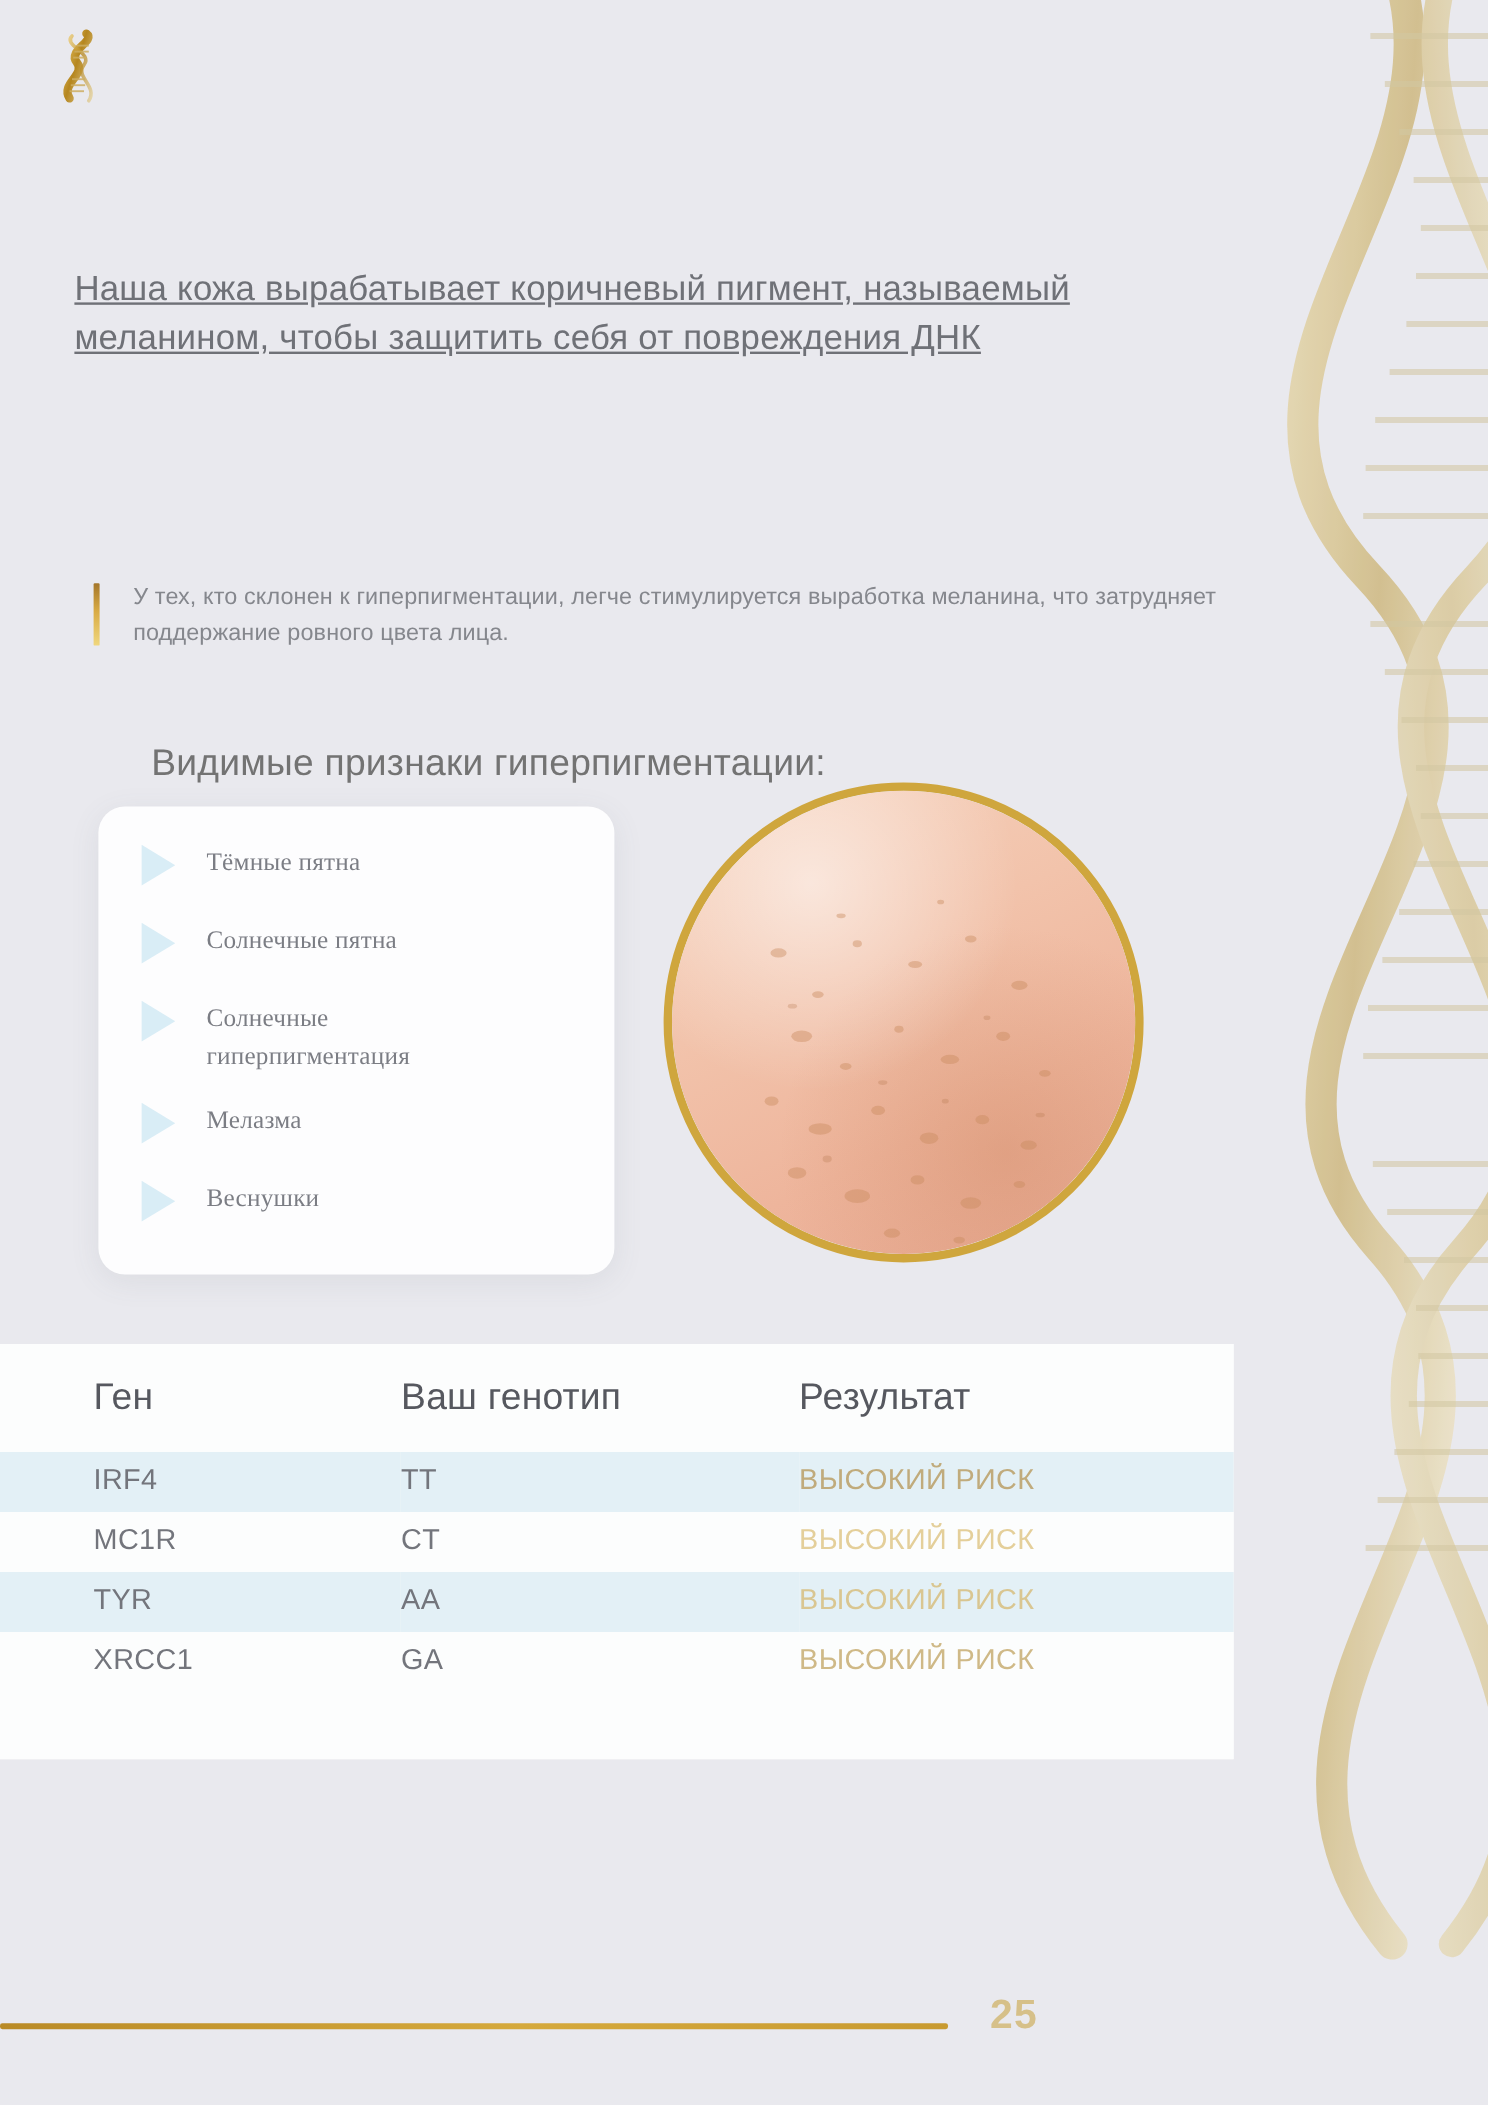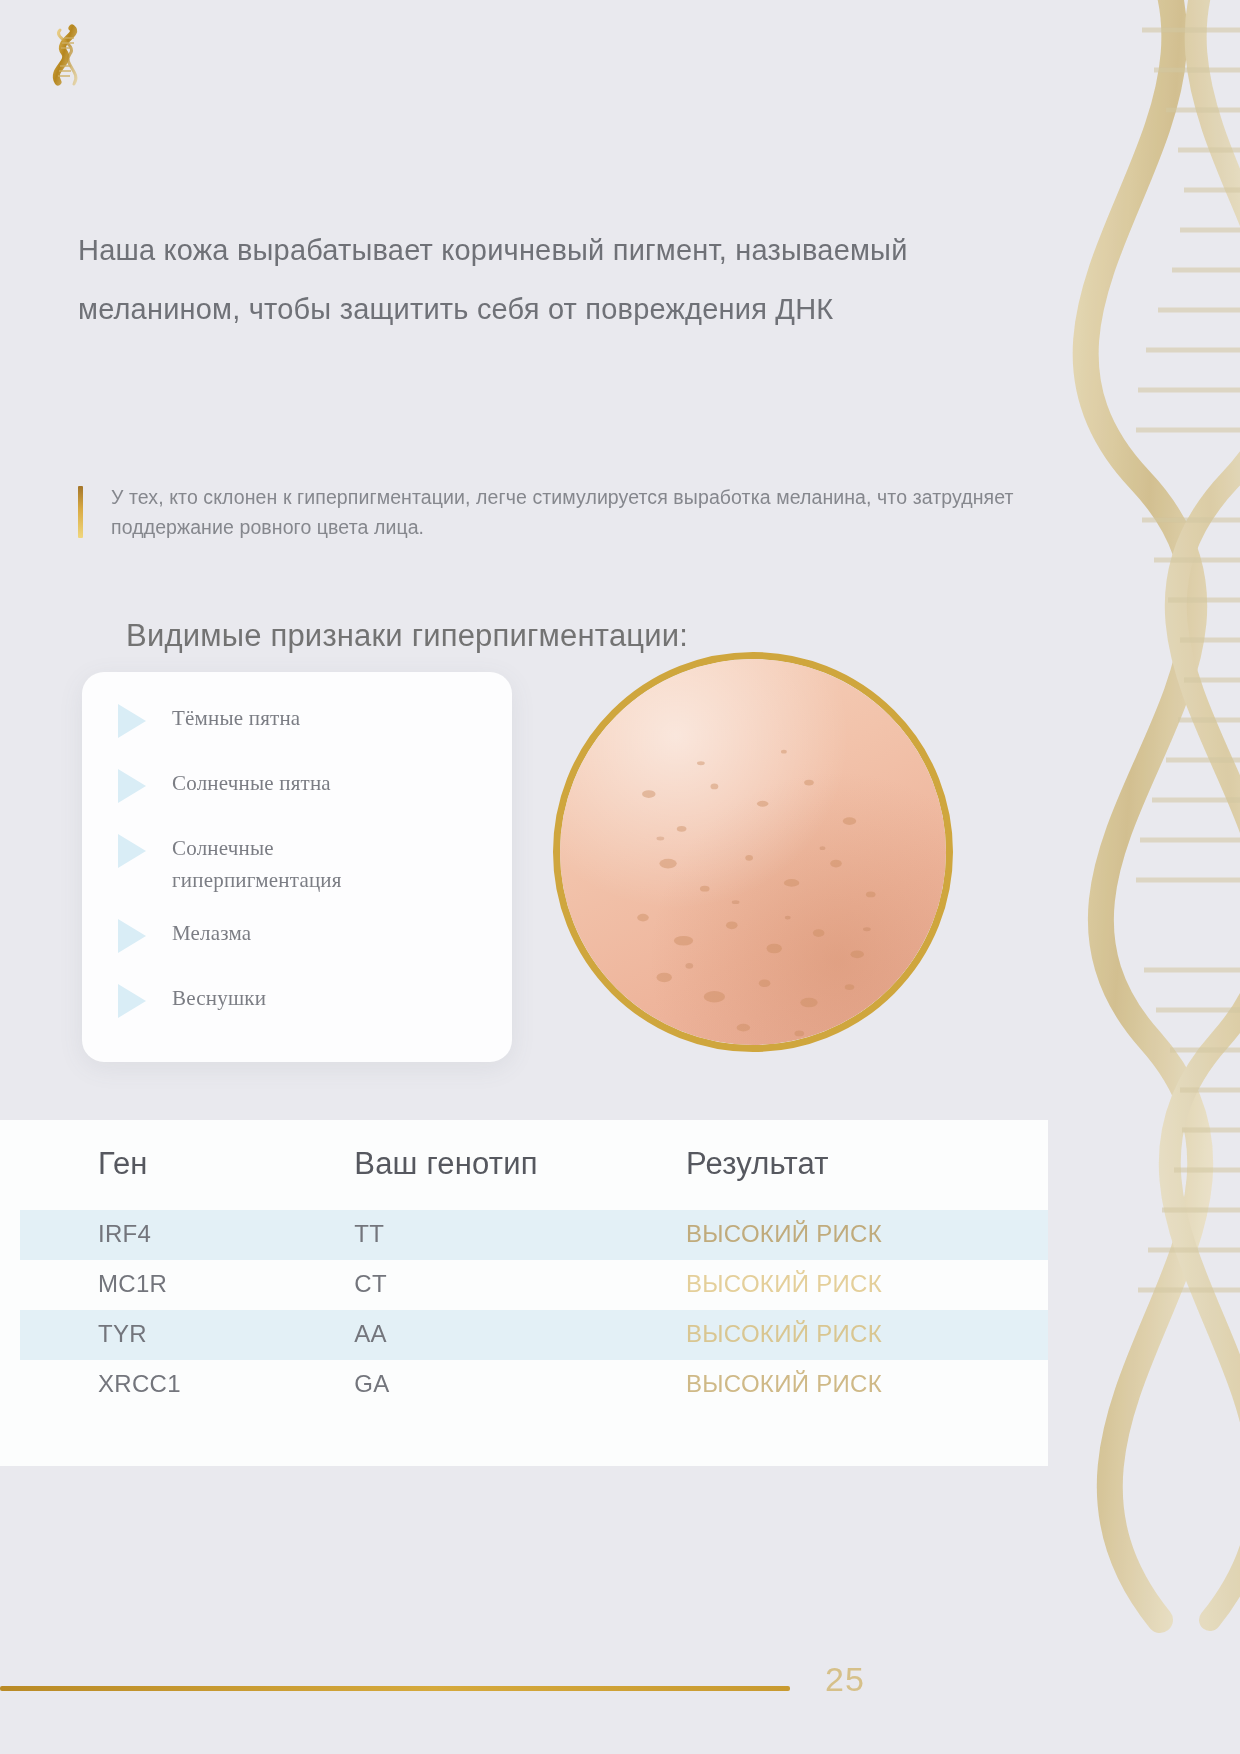--- a/index.html
+++ b/index.html
@@ -50,28 +50,29 @@
     left: 78px;
     top: 105px;
     font-size: 46px;
     font-weight: 300;
     color: #4e5057;
     letter-spacing: .5px;
     white-space: nowrap;
   }
   .subtitle {
     position: absolute;
-    left: 78px;
+    left: 62px;
     top: 192px;
     font-size: 29px;
     font-weight: 300;
-    line-height: 59px;
+    line-height: 41px;
     color: #6f7177;
     width: 880px;
     letter-spacing: .2px;
+    text-decoration: underline;
   }
 
   
   .quote {
     position: absolute;
     left: 78px;
     padding-left: 33px;
     color: #85878d;
     font-size: 19.5px;
     font-weight: 300;
@@ -168,21 +169,20 @@
   }
   .freckles { position: absolute; inset: 0; border-radius: 50%; }
 
   
   .table-wrap {
     position: absolute;
     left: 0;
     top: 1120px;
     width: 1028px;
     background: #fcfdfd;
-    padding-left: 20px;
   }
   .tbl { width: 100%; border-collapse: collapse; }
   .tbl th {
     text-align: left;
     font-size: 31px;
     font-weight: 300;
     color: #56585f;
     letter-spacing: .2px;
     padding: 26px 0 28px 0;
     background: #fcfdfd;
@@ -214,21 +214,21 @@
     width: 790px;
     height: 5px;
     background: linear-gradient(90deg, #b98a26 0%, #d5a93c 55%, #c89a30 100%);
     border-radius: 2px;
   }
   .page-number {
     position: absolute;
     left: 825px;
     top: 1660px;
     font-size: 34px;
-    font-weight: 400;
+    font-weight: 700;
     color: #d6c089;
     letter-spacing: 1px;
   }
 </style>
 </head>
 <body>
 
 <svg class="dna-bg" viewBox="0 0 520 1700" preserveAspectRatio="none" aria-hidden="true">
   <defs>
     <linearGradient id="gstrand" x1="0" y1="0" x2="1" y2="1">

